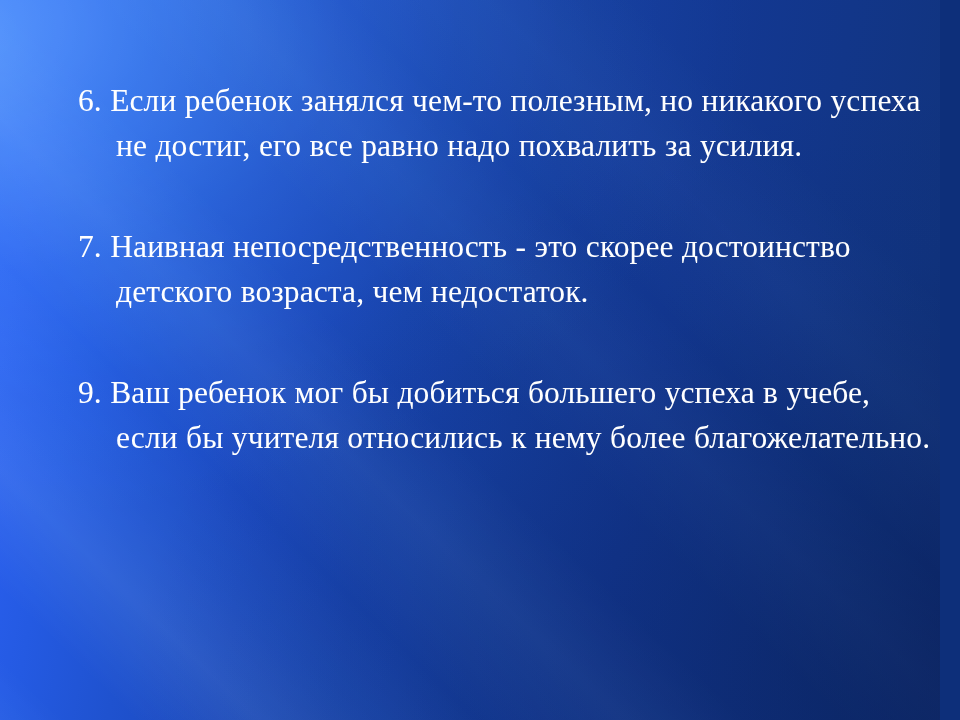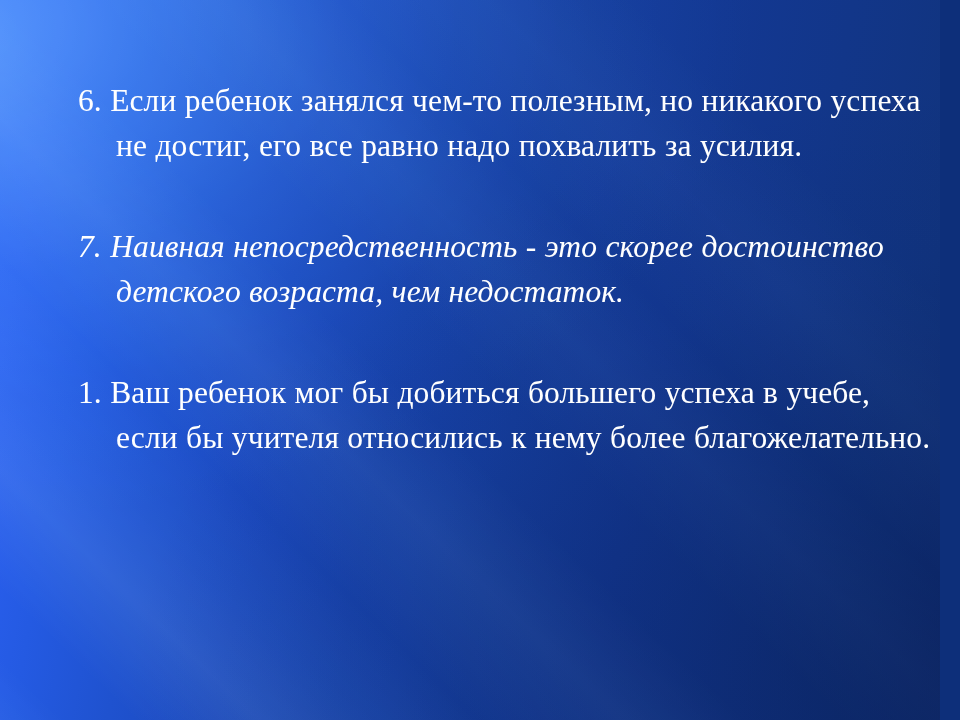--- a/index.html
+++ b/index.html
@@ -109,35 +109,35 @@
     text-indent: -38px;
     letter-spacing: 0.1px;
     word-spacing: 0.4px;
     text-shadow: 0 0 1px rgba(255,255,255,0.16);
   }
 
   .para + .para {
     margin-top: 56px;
   }
 
-  .para-7 { margin-top: 58px; font-style: italic; }
+  .para-7 { margin-top: 58px; }
   .para-8 { margin-top: 58px; }
 </style>
 </head>
 <body>
 
 <div class="slide">
 
   <div class="bg-base"></div>
   <div class="bg-glow"></div>
   <div class="bg-rays"></div>
   <div class="bg-shade"></div>
 
   <div class="content">
 
     <p class="para para-6">6. Если ребенок занялся чем-то полезным, но никакого успеха не достиг, его все равно надо похвалить за усилия.</p>
 
     <p class="para para-7">7. Наивная непосредственность - это скорее достоинство детского возраста, чем недостаток.</p>
 
-    <p class="para para-8">1. Ваш ребенок мог бы добиться большего успеха в учебе, если бы учителя относились к нему более благожелательно.</p>
+    <p class="para para-8">9. Ваш ребенок мог бы добиться большего успеха в учебе, если бы учителя относились к нему более благожелательно.</p>
 
   </div>
 </div>
 
 </body></html>

